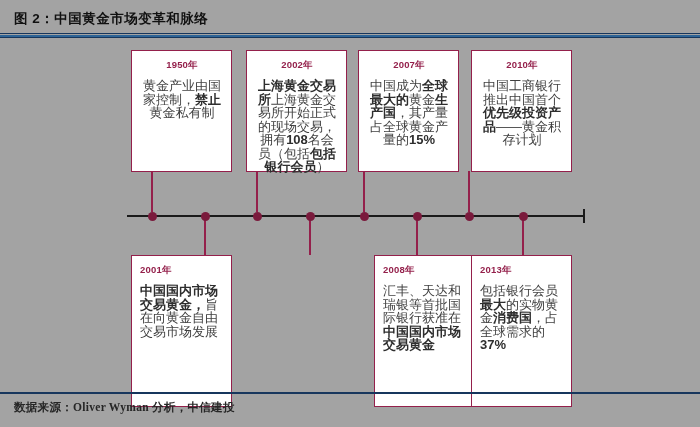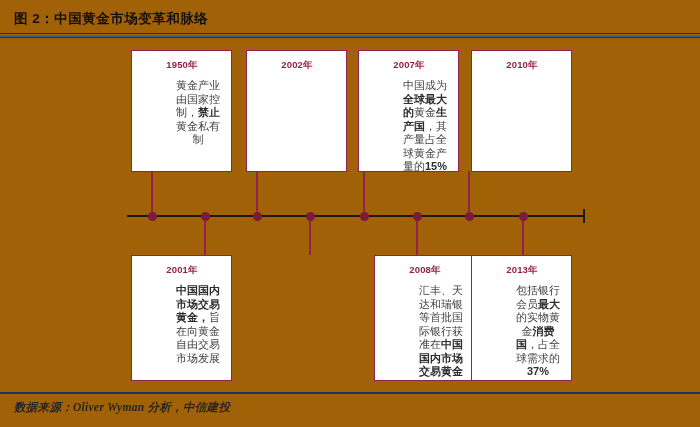--- a/index.html
+++ b/index.html
@@ -3,21 +3,21 @@
 <meta charset="utf-8">
 <style>
   * { margin: 0; padding: 0; box-sizing: border-box; }
   html, body { background: #ffffff; }
   body { font-family: "Liberation Sans", "DejaVu Sans", sans-serif; }
 
   .page {
     position: relative;
     width: 700px;
     height: 427px;
-    background: #a16207;
+    background: #a3a3a3;
     overflow: hidden;
   }
 
   .figure-title {
     position: absolute;
     left: 14px;
     top: 10px;
     font-size: 13.5px;
     font-weight: bold;
     color: #111111;
@@ -39,34 +39,33 @@
   }
 
   .event-box {
     position: absolute;
     width: 101px;
     background: #ffffff;
     border: 1.5px solid var(--accent, #94204B);
     padding: 8px 7px 6px 8px;
   }
   .event-box.top { top: 50px; height: 122px; text-align: center; }
-  .event-box.bottom { top: 255px; height: 126px; text-align: center; }
+  .event-box.bottom { top: 255px; height: 152px; }
 
   .event-year {
     font-size: 9.5px;
     font-weight: bold;
     color: var(--accent, #A51E50);
     margin-bottom: 7px;
     letter-spacing: 0.2px;
   }
   .event-text {
-    font-size: 11px;
+    font-size: 13px;
     line-height: 13.5px;
     color: #3f3f3f;
-    margin-left: 32px;
   }
   .event-text b { color: #2e2e2e; }
 
   .timeline-axis {
     position: absolute;
     left: 127px; top: 215px;
     width: 458px; height: 2px;
     background: #1a1a1a;
   }
   .timeline-end-tick {
@@ -93,21 +92,20 @@
   .source-rule {
     position: absolute;
     left: 0; top: 392px;
     width: 700px; height: 2px;
     background: var(--navy, #17365D);
   }
   .source-note {
     position: absolute;
     left: 14px; top: 400px;
     font-family: "Liberation Serif", "DejaVu Serif", serif;
-    font-style: italic;
     font-weight: bold;
     font-size: 11.5px;
     color: #262626;
     letter-spacing: 0.3px;
   }
 </style>
 </head>
 <body>
 
 <div class="page">
@@ -115,27 +113,29 @@
   <div class="figure-title">图 2：中国黄金市场变革和脉络</div>
   <div class="top-rule-dark"></div>
   <div class="top-rule-blue"></div>
 
   <div class="event-box top" style="left:131px">
     <div class="event-year">1950年</div>
     <div class="event-text"><span>黄金产业由国家控制，</span><b>禁止</b><span>黄金私有制</span></div>
   </div>
   <div class="event-box top" style="left:246px">
     <div class="event-year">2002年</div>
+    <div class="event-text"><b>上海黄金交易所</b><span>上海黄金交易所开始正式的现场交易，拥有</span><b>108</b><span>名会员（包括</span><b>包括银行会员</b><span>）</span></div>
   </div>
   <div class="event-box top" style="left:358px">
     <div class="event-year">2007年</div>
     <div class="event-text"><span>中国成为</span><b>全球最大的</b><span>黄金</span><b>生产国</b><span>，其产量占全球黄金产量的</span><b>15%</b></div>
   </div>
   <div class="event-box top" style="left:471px">
     <div class="event-year">2010年</div>
+    <div class="event-text"><span>中国工商银行推出中国首个</span><b>优先级投资产品</b><span>——黄金积存计划</span></div>
   </div>
 
   <div class="event-box bottom" style="left:131px">
     <div class="event-year">2001年</div>
     <div class="event-text"><b>中国国内市场交易黄金，</b><span>旨在向黄金自由交易市场发展</span></div>
   </div>
   <div class="event-box bottom" style="left:374px">
     <div class="event-year">2008年</div>
     <div class="event-text"><span>汇丰、天达和瑞银等首批国际银行获准在</span><b>中国国内市场交易黄金</b></div>
   </div>

